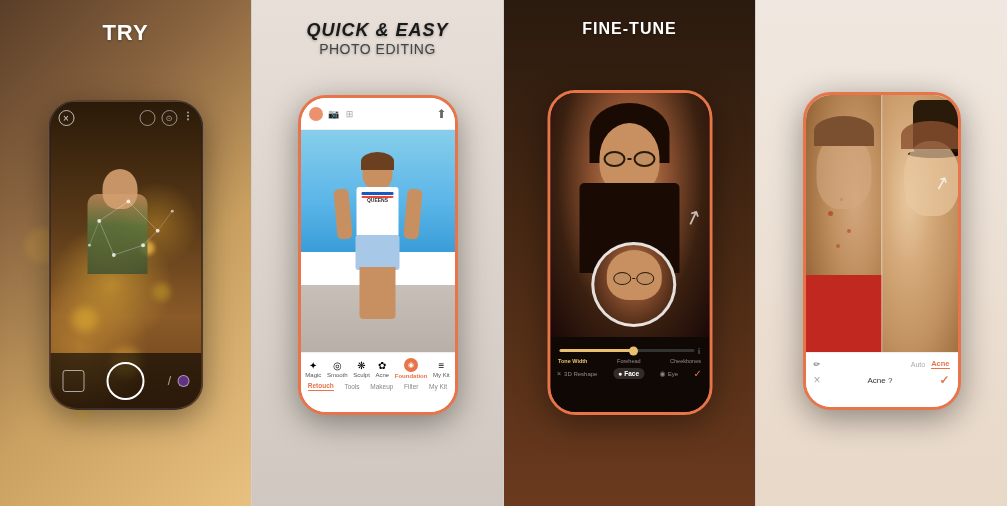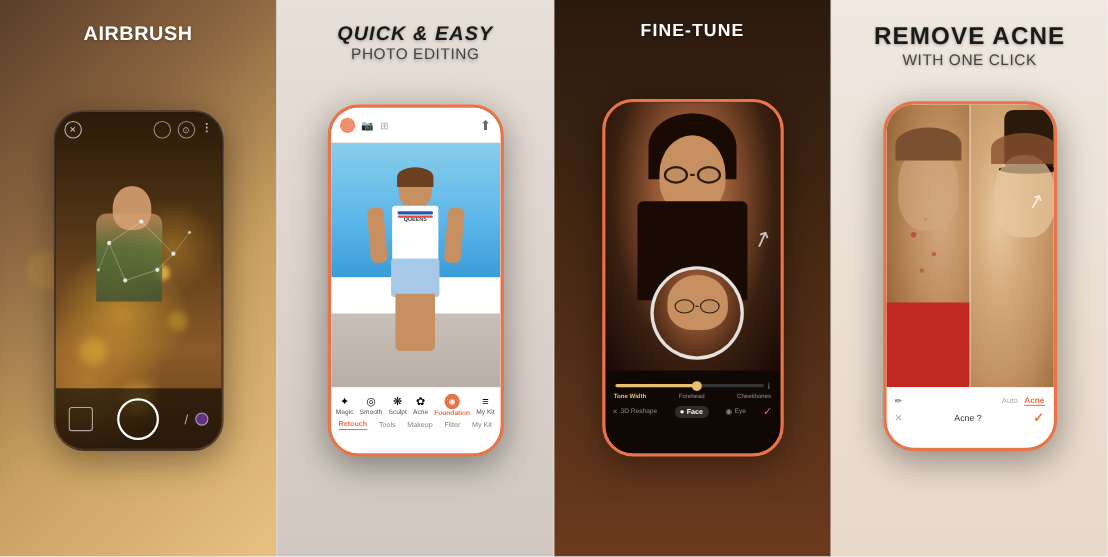--- a/index.html
+++ b/index.html
@@ -205,21 +205,21 @@
       width: 100%;
       height: 100%;
       z-index: 4;
     }
   </style>
 </head>
 <body>
 
 <div class="panel panel-1">
   <div class="panel-title">
-    <span class="line2" style="font-size:18px;font-weight:700;">AIRBRUSH</span>
+    <span class="line1">TRY</span>
   </div>
 
   <div class="bokeh bokeh-1"></div>
   <div class="bokeh bokeh-2"></div>
   <div class="bokeh bokeh-3"></div>
   <div class="bokeh bokeh-4"></div>
   <div class="bokeh bokeh-5"></div>
 
   <div style="position:absolute;width:18px;height:18px;border-radius:50%;background:rgba(220,170,60,0.5);filter:blur(4px);top:55%;left:65%;"></div>
   <div style="position:absolute;width:12px;height:12px;border-radius:50%;background:rgba(200,150,50,0.6);filter:blur(3px);top:35%;left:25%;"></div>
@@ -444,24 +444,20 @@
           <span style="font-size:10px;color:#e8744a;">✓</span>
         </div>
       </div>
     </div>
   </div>
 </div>
 
 <div class="panel-divider"></div>
 
 <div class="panel panel-4">
-  <div class="panel-title">
-    <span class="line1" style="color:#1a1a1a;">REMOVE ACNE</span>
-    <span class="line2" style="color:#444;font-size:14px;">WITH ONE CLICK</span>
-  </div>
 
   <div class="phone-mockup">
     <div class="phone-inner">
 
       <div style="position:absolute;top:0;left:0;right:0;bottom:55px;">
 
         <div style="position:absolute;top:0;left:0;width:50%;height:100%;background:radial-gradient(ellipse at 65% 40%, #d4a880 0%, #c09060 35%, #a07040 70%, #805030 100%);overflow:hidden;">
 
           <div style="position:absolute;bottom:0;left:-5px;right:-5px;height:30%;background:#c02820;border-radius:5px 5px 0 0;"></div>
 

